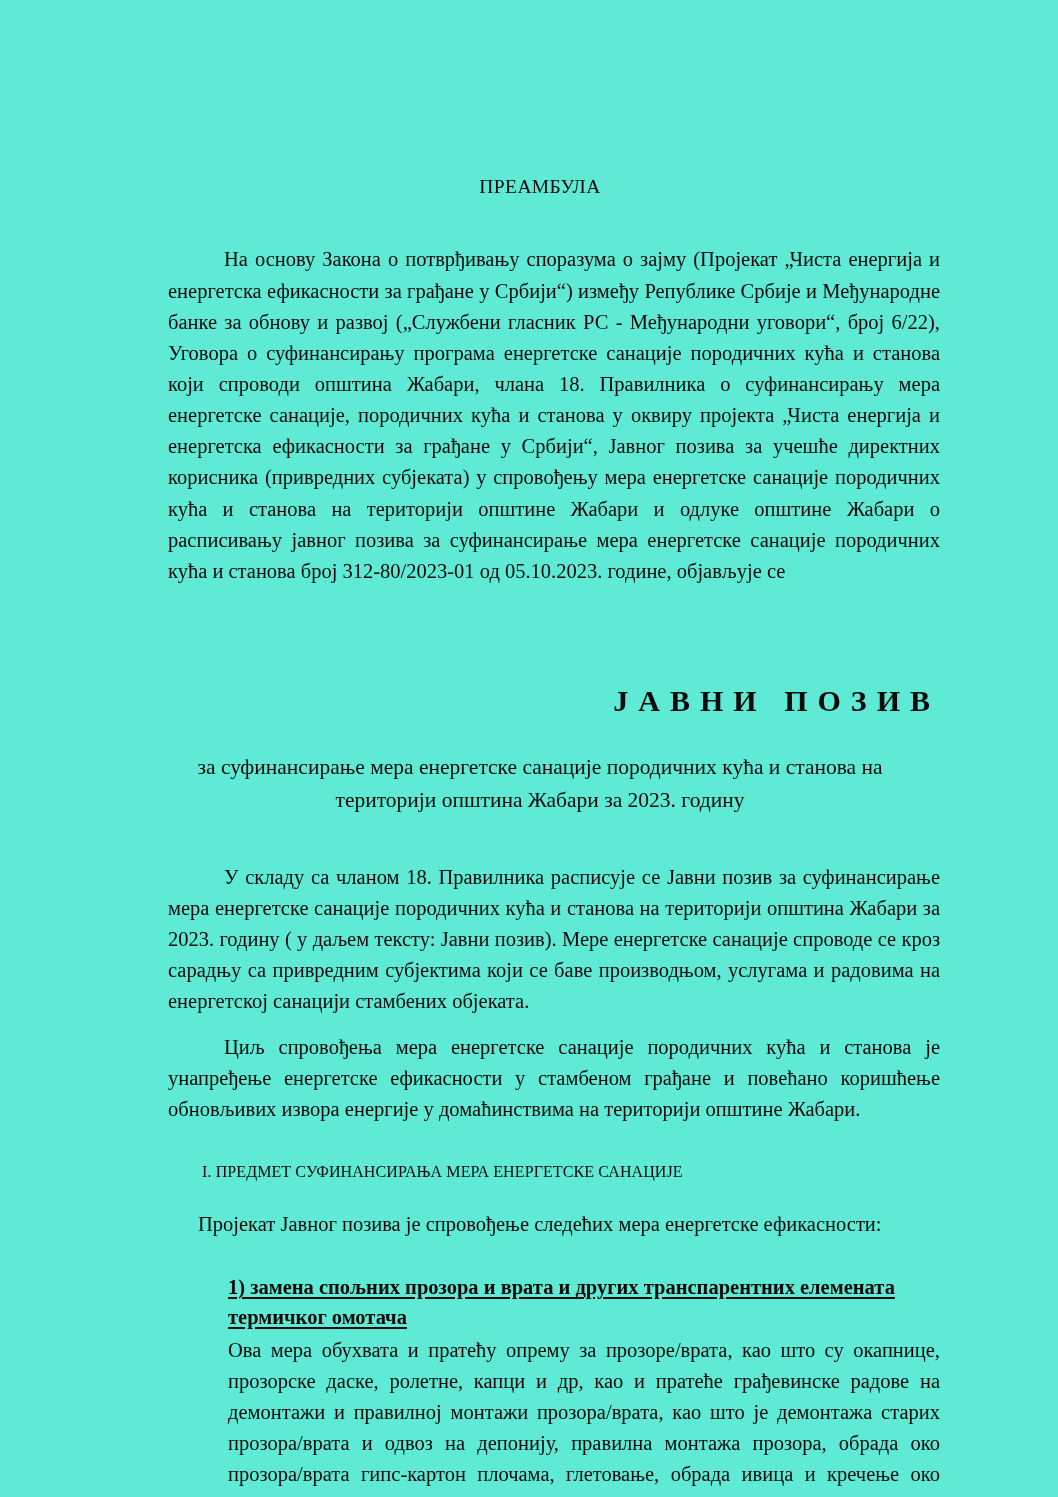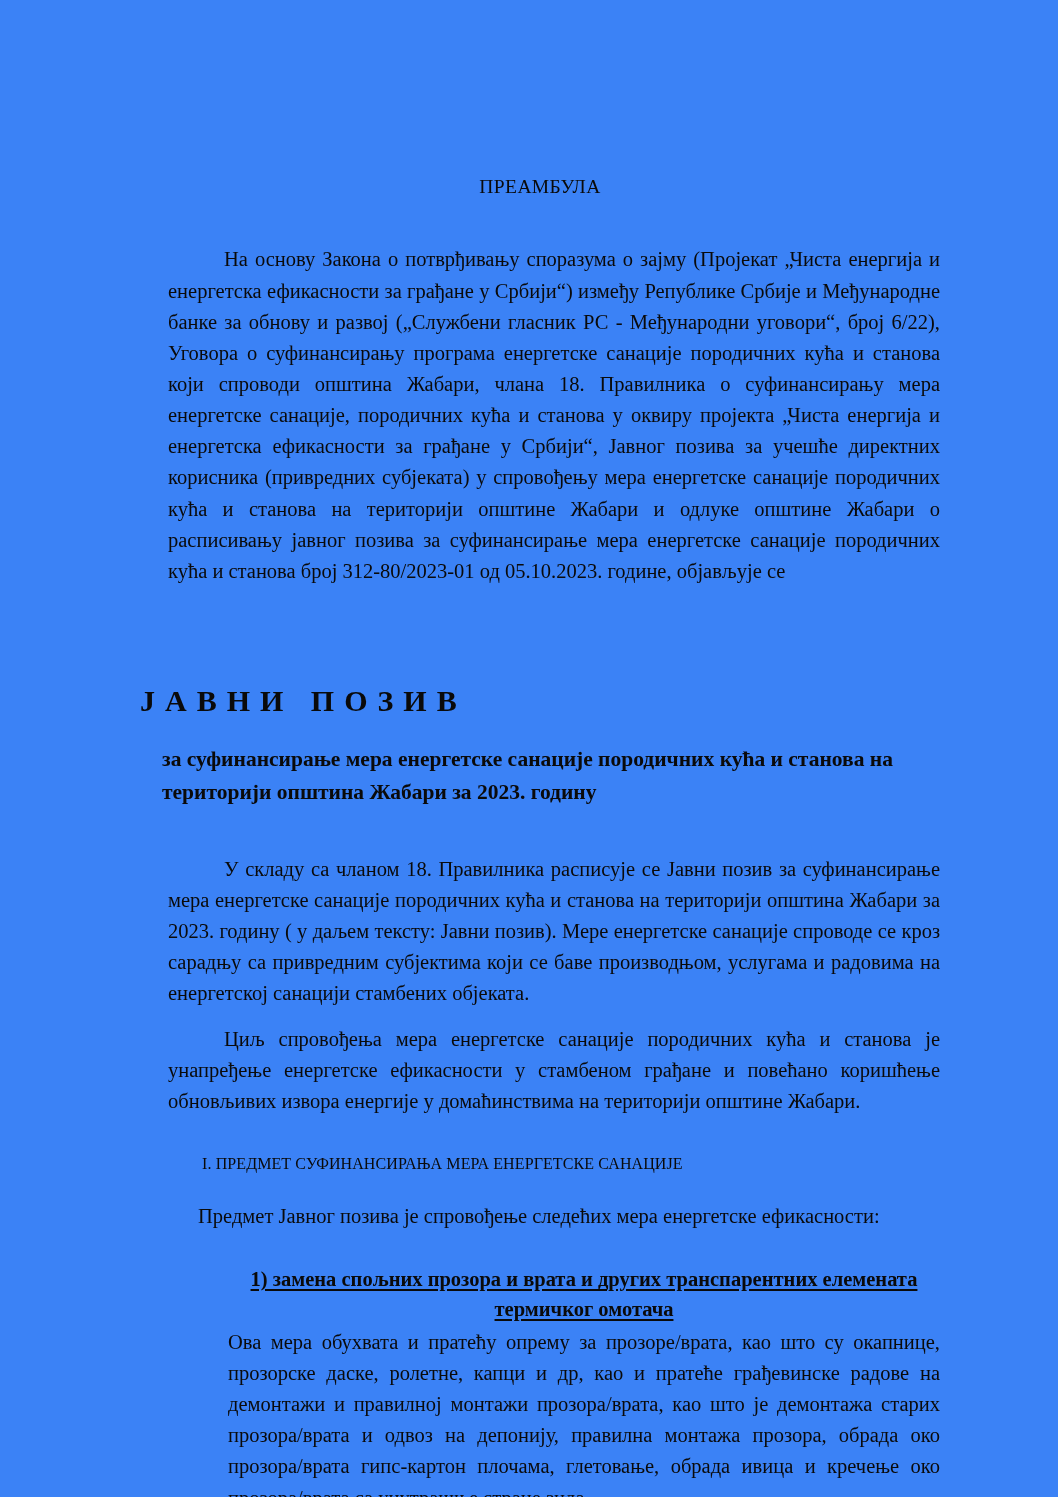--- a/index.html
+++ b/index.html
@@ -5,21 +5,21 @@
 <style>
   html, body {
     margin: 0;
     padding: 0;
     background: #ffffff;
   }
   .page {
     position: relative;
     width: 1058px;
     height: 1497px;
-    background: #3b82f6;
+    background: #5eead4;
     margin: 0 auto;
     overflow: hidden;
     font-family: "Liberation Serif", "DejaVu Serif", serif;
     color: #0a0a0a;
     -webkit-font-smoothing: none;
   }
   .content {
     position: absolute;
     left: 140px;
     top: 0;
@@ -44,32 +44,33 @@
     margin: 0;
   }
   .para.indent { text-indent: 56px; margin-left: 28px; }
 
   .para-preamble {
     margin-top: 46px;
   }
 
   
   .doc-title {
-    text-align: left;
+    text-align: right;
     font-weight: bold;
     font-size: 30px;
     letter-spacing: 10px;
     margin-top: 96px;
     line-height: 1.2;
   }
   .doc-subtitle {
-    font-weight: bold;
+    text-align: center;
+    font-weight: normal;
     font-size: 21.5px;
     line-height: 1.55;
-    margin-top: 24px;
+    margin-top: 32px;
     padding: 0 22px;
   }
 
   
   .para-body1 { margin-top: 44px; }
   .para-body2 { margin-top: 14px; }
 
   .section-heading {
     font-size: 16px;
     margin-top: 36px;
@@ -89,21 +90,21 @@
   .measure {
     margin-top: 32px;
     padding-left: 88px;
   }
   .measure-title {
     font-weight: bold;
     font-size: 20.5px;
     line-height: 1.48;
     text-decoration: underline;
     text-underline-offset: 3px;
-    text-align: center;
+    text-align: left;
   }
   .measure-body {
     margin-top: 2px;
     font-size: 20.5px;
     line-height: 1.52;
     text-align: justify;
     text-justify: inter-word;
   }
 </style>
 </head>
@@ -119,21 +120,21 @@
     <div class="doc-title">ЈАВНИ ПОЗИВ</div>
 
     <div class="doc-subtitle">за суфинансирање мера енергетске санације породичних кућа и станова на територији општина Жабари за 2023. годину</div>
 
     <p class="para para-body1 indent">У складу са чланом 18. Правилника расписује се Јавни позив за суфинансирање мера енергетске санације породичних кућа и станова на територији општина Жабари за 2023. годину ( у даљем тексту: Јавни позив). Мере енергетске санације спроводе се кроз сарадњу са привредним субјектима који се баве производњом, услугама и радовима на енергетској санацији стамбених објеката.</p>
 
     <p class="para para-body2 indent">Циљ спровођења мера енергетске санације породичних кућа и станова је унапређење енергетске ефикасности у стамбеном грађане и повећано коришћење обновљивих извора енергије у домаћинствима на територији општине Жабари.</p>
 
     <div class="section-heading">I. ПРЕДМЕТ СУФИНАНСИРАЊА МЕРА ЕНЕРГЕТСКЕ САНАЦИЈЕ</div>
 
-    <div class="para-subject">Предмет Јавног позива је спровођење следећих мера енергетске ефикасности:</div>
+    <div class="para-subject">Пројекат Јавног позива је спровођење следећих мера енергетске ефикасности:</div>
 
     <div class="measure">
       <div class="measure-title">1) замена спољних прозора и врата и других транспарентних елемената термичког омотача</div>
       <div class="measure-body">Ова мера обухвата и пратећу опрему за прозоре/врата, као што су окапнице, прозорске даске, ролетне, капци и др, као и пратеће грађевинске радове на демонтажи и правилној монтажи прозора/врата, као што је демонтажа старих прозора/врата и одвоз на депонију, правилна монтажа прозора, обрада око прозора/врата гипс-картон плочама, глетовање, обрада ивица и кречење око прозора/врата са унутрашње стране зида.</div>
     </div>
 
   </div>
 </div>
 
 </body></html>

